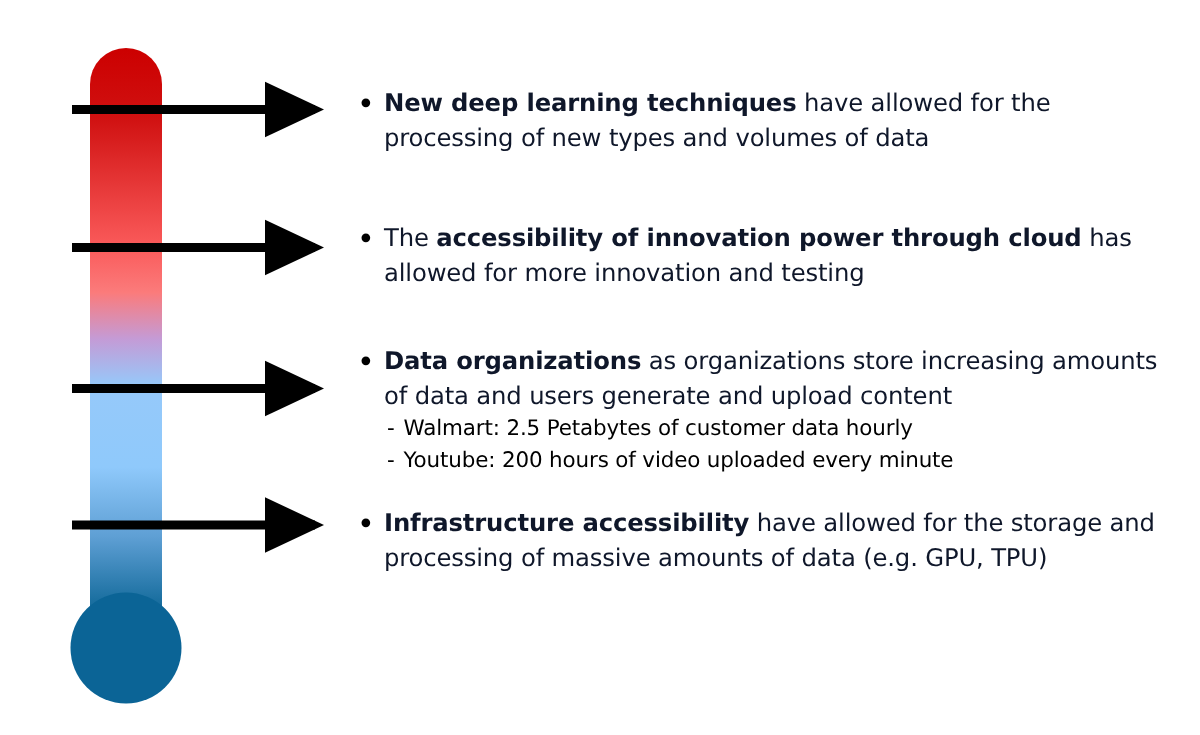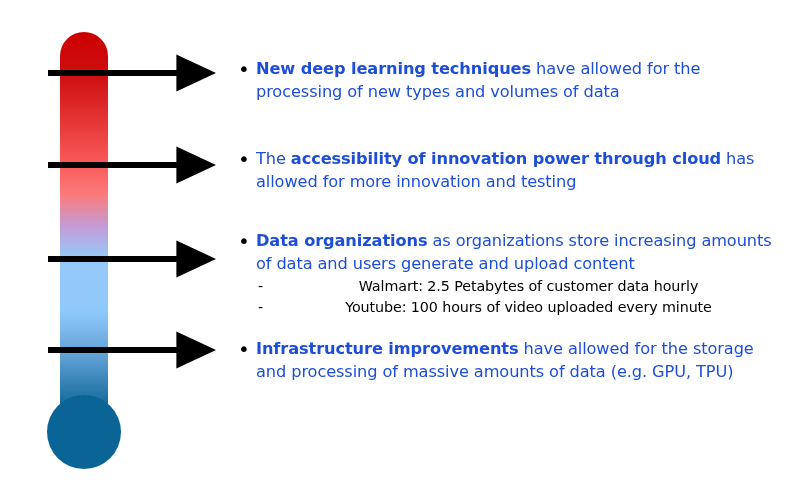--- a/index.html
+++ b/index.html
@@ -57,21 +57,21 @@
     line-height: 23px;
     color: #000000;
     text-align: left;
     padding-left: 2px;
   }
 
   .bullet-text {
     flex: 1 1 auto;
     font-size: 16.2px;
     line-height: 22.5px;
-    color: #1d4ed8;
+    color: #0f172a;
     letter-spacing: -0.1px;
   }
 
   .bullet-text b {
     font-weight: bold;
   }
 
   .sub-list {
     margin: 1px 0 0 0;
     padding: 0;
@@ -88,21 +88,20 @@
     letter-spacing: -0.1px;
   }
 
   .sub-dash {
     flex: 0 0 auto;
     width: 11px;
   }
 
   .sub-label {
     flex: 1 1 auto;
-    text-align: center;
   }
 
   
   #block-0 { top: 58px; }
   #block-1 { top: 148px; }
   #block-2 { top: 230px; }
   #block-3 { top: 338px; }
 </style>
 </head>
 <body>
@@ -161,26 +160,26 @@
         <span class="bullet-dot">•</span>
         <span class="bullet-text"><b>Data organizations</b><span> as organizations store increasing amounts of data and users generate and upload content</span></span>
       </div>
       <ul class="sub-list">
         <li class="sub-item">
           <span class="sub-dash">-</span>
           <span class="sub-label">Walmart: 2.5 Petabytes of customer data hourly</span>
         </li>
         <li class="sub-item">
           <span class="sub-dash">-</span>
-          <span class="sub-label">Youtube: 100 hours of video uploaded every minute</span>
+          <span class="sub-label">Youtube: 200 hours of video uploaded every minute</span>
         </li>
       </ul>
     </div>
 
     <div class="bullet-block" id="block-3">
       <div class="bullet-row">
         <span class="bullet-dot">•</span>
-        <span class="bullet-text"><b>Infrastructure improvements</b><span> have allowed for the storage and processing of massive amounts of data (e.g. GPU, TPU)</span></span>
+        <span class="bullet-text"><b>Infrastructure accessibility</b><span> have allowed for the storage and processing of massive amounts of data (e.g. GPU, TPU)</span></span>
       </div>
     </div>
 
   </div>
 </div>
 
 </body></html>

